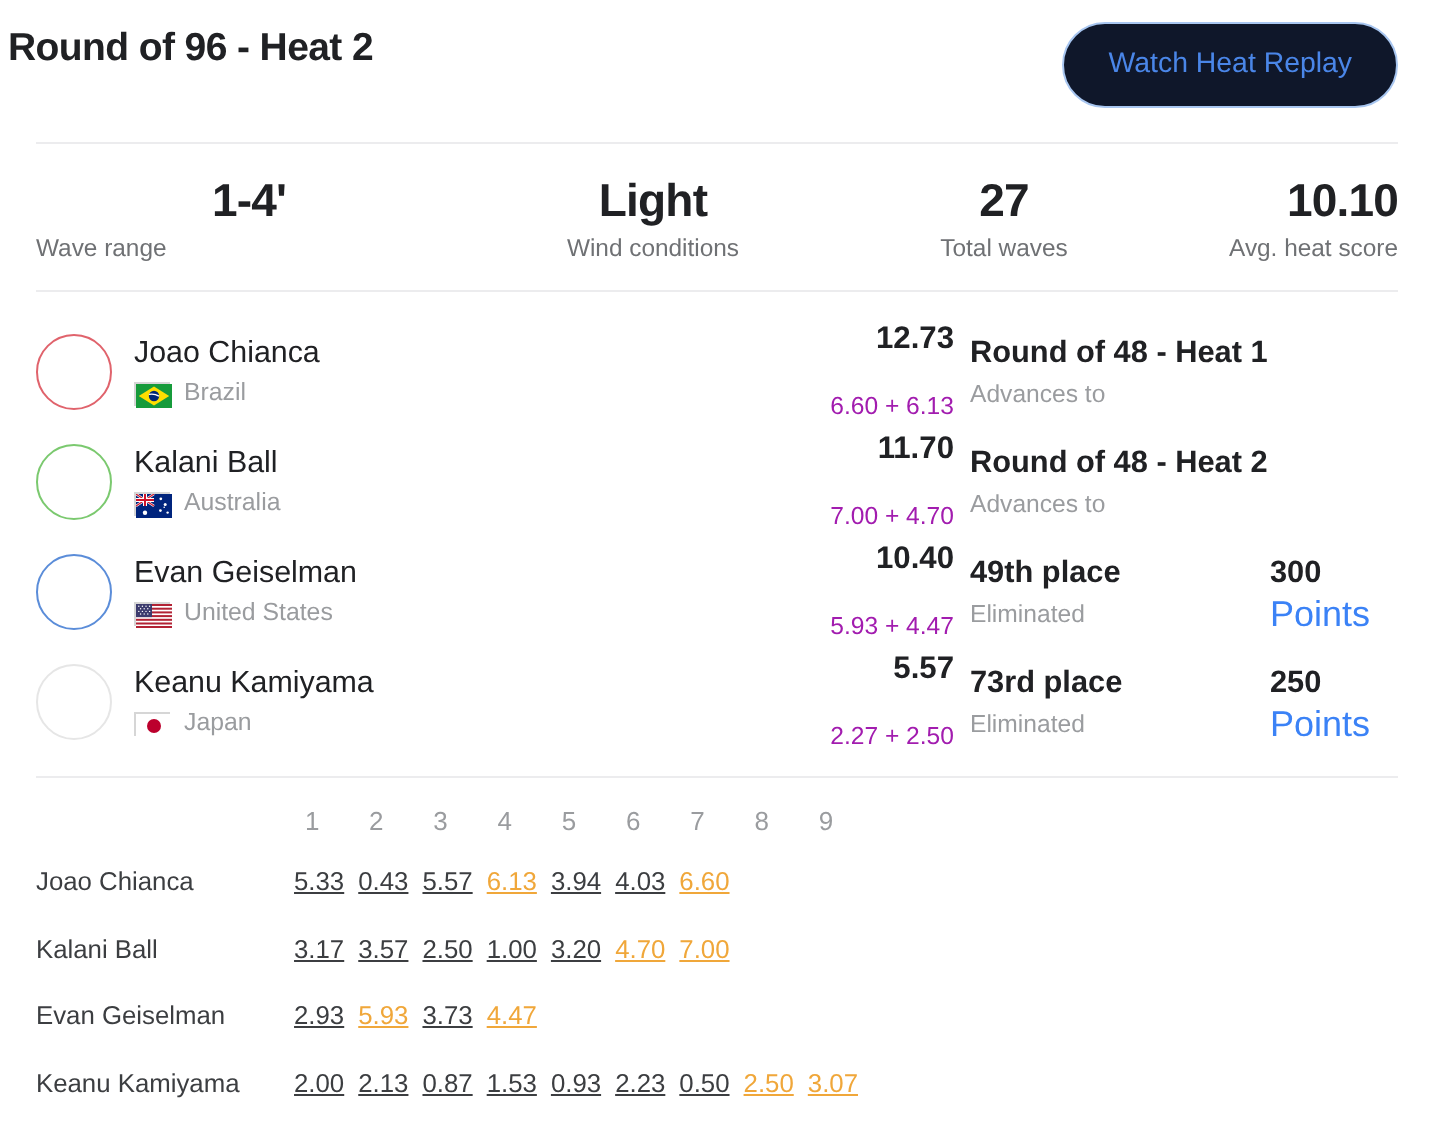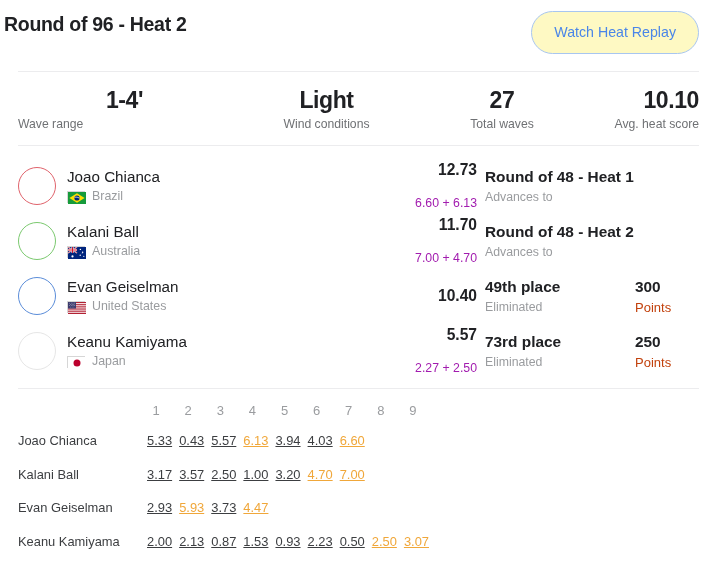--- a/index.html
+++ b/index.html
@@ -24,21 +24,21 @@
   }
   .heat-sub {
     margin-top: 5px; font-size: 12.7px; color: #8b8d91; line-height: 17px;
     white-space: nowrap;
   }
   .heat-sub .status { font-weight: bold; color: #77797d; }
   .heat-sub .dot { color: #b3b5b9; padding: 0 2px; }
 
   .replay-btn {
     border: 1px solid #a8c6f0; border-radius: 22px;
-    background: #fef9c3; color: #4a86e8;
+    background: #0f172a; color: #4a86e8;
     font-size: 14.2px; font-family: "Liberation Sans", sans-serif;
     padding: 12px 22px; line-height: 17px; cursor: pointer;
     white-space: nowrap;
   }
 
   .divider { height: 1px; background: #ececee; margin: 0 18px; }
 
   
   .stats {
     display: flex; padding: 14px 18px 13px 18px;
@@ -95,21 +95,21 @@
 
   .col-score { flex: 0 0 auto; text-align: right; width: 118px; }
   .col-result { flex: 0 0 auto; width: 150px; margin-left: 8px; }
   .col-points { flex: 0 0 auto; width: 64px; }
 
   .score-big { font-size: 15.6px; font-weight: bold; color: #202124; line-height: 19px; }
   .score-sub { margin-top: 17px; font-size: 12.3px; color: #a21caf; line-height: 15px; }
   .result-big { font-size: 15.4px; font-weight: bold; color: #202124; line-height: 19px; white-space: nowrap; }
   .result-sub { margin-top: 4px; font-size: 12.3px; color: #9a9c9f; line-height: 15px; }
   .points-big { font-size: 15.4px; font-weight: bold; color: #202124; line-height: 19px; }
-  .points-sub { margin-top: 4px; font-size: 13px; color: #c2410c; line-height: 15px; }
+  .points-sub { margin-top: 4px; font-size: 18px; color: #3b82f6; line-height: 15px; }
 
   
   .wave-table { padding: 8px 18px 0 18px; }
   table.waves { width: 100%; border-collapse: collapse; table-layout: fixed; }
   table.waves th, table.waves td { padding: 0; }
   table.waves col.namecol { width: 122px; }
   table.waves th.wavenum {
     font-size: 13px; font-weight: normal; color: #9a9c9f;
     text-align: center; height: 27px; vertical-align: middle;
   }
@@ -302,20 +302,21 @@
                   <circle cx="5.9" cy="5" r=".35"></circle>
                 </g>
               </svg>
             </span>
           <span class="ath-country-name">United States</span>
         </div>
       </div>
       <div class="ath-spacer"></div>
       <div class="col-score">
         <div class="score-big">10.40</div>
+        <div class="score-sub">5.93 + 4.47</div>
       </div>
       <div class="col-result">
         <div class="result-big">49th place</div>
         <div class="result-sub">Eliminated</div>
       </div>
       <div class="col-points">
         <div class="points-big">300</div>
         <div class="points-sub">Points</div>
       </div>
     </div>

